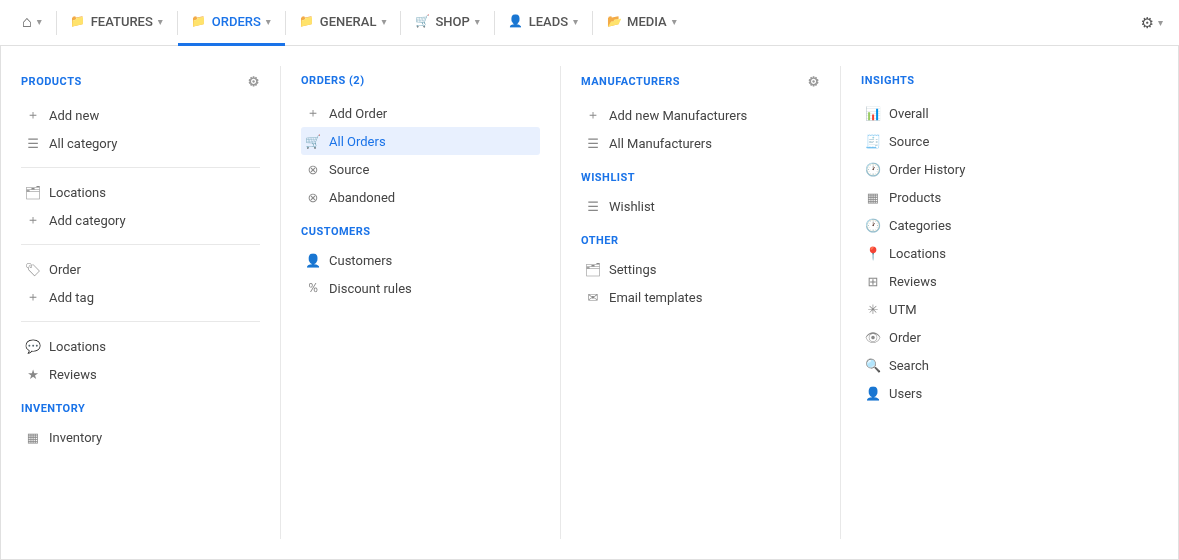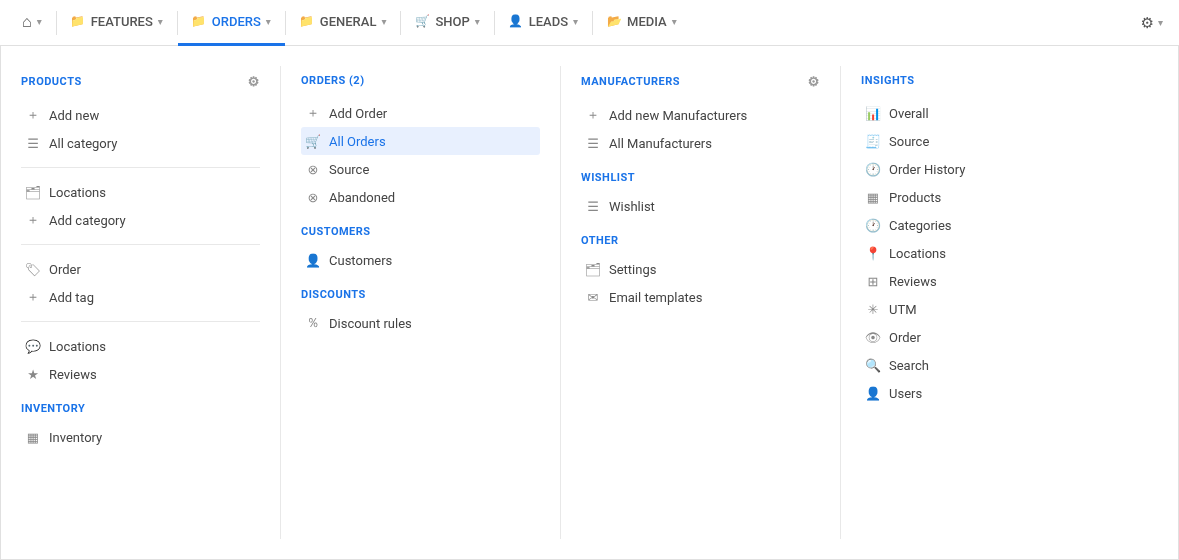--- a/index.html
+++ b/index.html
@@ -233,21 +233,20 @@
       <span class="item-icon">⊗</span>
       <span>Abandoned</span>
     </div>
 
     <div class="subsection-title">CUSTOMERS</div>
     <div class="menu-item">
       <span class="item-icon">👤</span>
       <span>Customers</span>
     </div>
 
-    <div class="subsection-title">DISCOUNTS</div>
     <div class="menu-item">
       <span class="item-icon">％</span>
       <span>Discount rules</span>
     </div>
   </div>
 
   <div class="column">
     <div class="section-title">
       <span>MANUFACTURERS</span>
       <span class="gear-icon">⚙</span>

